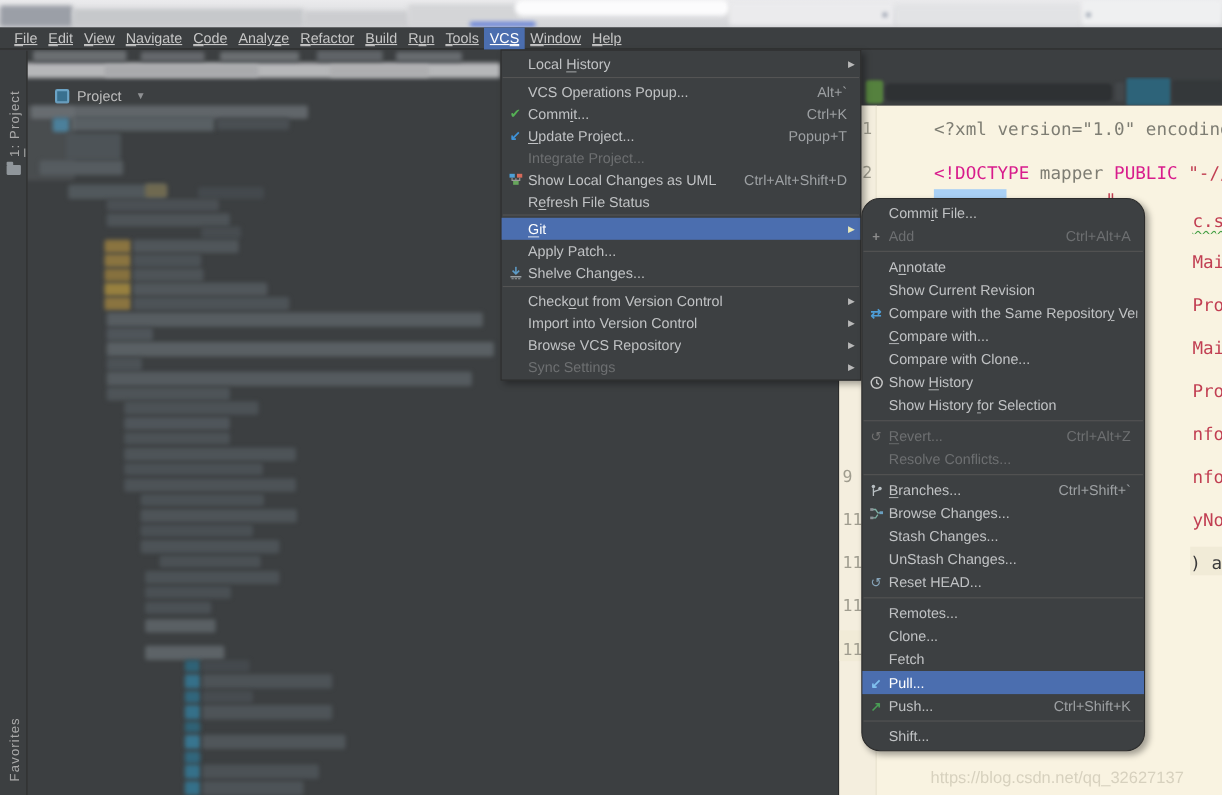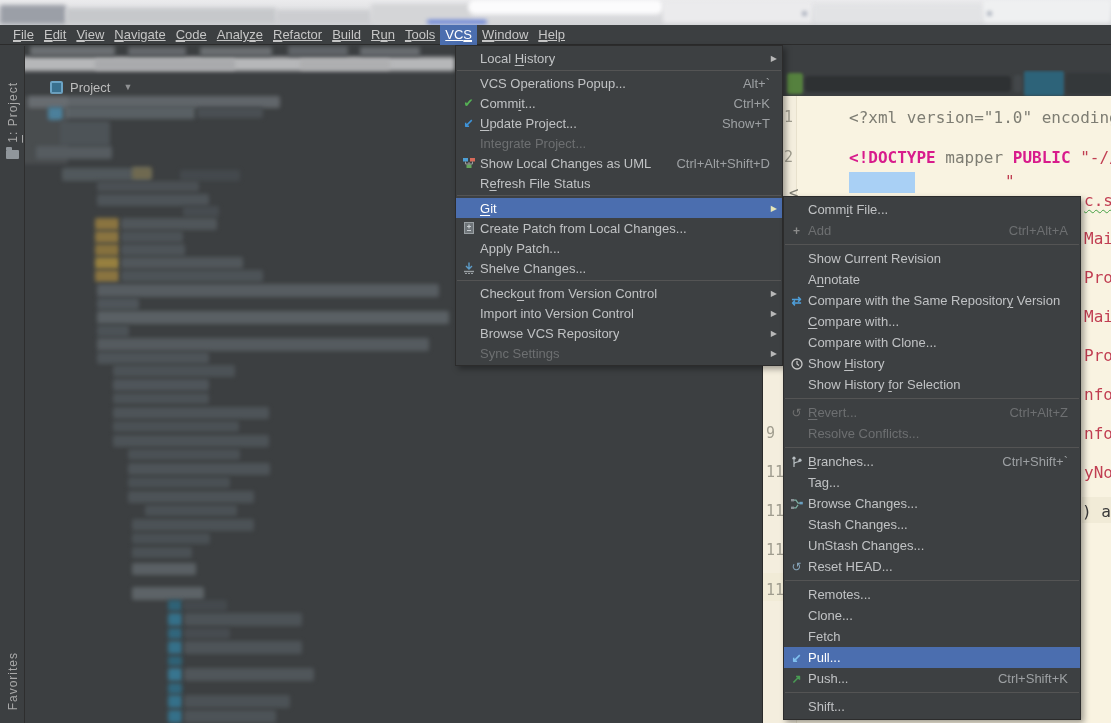--- a/index.html
+++ b/index.html
@@ -35,32 +35,32 @@
   .editor{position:absolute;left:762px;top:70px;width:349px;height:653px;z-index:1;background:#3c3f41;
           border-left:1px solid #2a2a2a;box-sizing:border-box;}
   .ed-tabs{position:absolute;left:0;top:0;right:0;height:26px;background:#3c3f41;border-bottom:1px solid #262626;overflow:hidden;}
   .ed-body{position:absolute;left:0;top:26px;right:0;bottom:0;background:#f9f3e1;overflow:hidden;}
   .gutter{position:absolute;left:0;top:0;width:33px;height:100%;background:#f4eede;border-right:1px solid #e8e1cd;}
   .gnum{position:absolute;font:15px "DejaVu Sans Mono",monospace;color:#a09d8f;}
   .gnum.right{width:30px;text-align:right;}
   .codeline{position:absolute;font:16px "DejaVu Sans Mono",monospace;white-space:pre;}
   .frag{position:absolute;font:16px "DejaVu Sans Mono",monospace;white-space:pre;}
   .tok-gray{color:#7e7d73;}
-  .tok-magenta{color:#d81b8c;font-weight:bold;}
+  .tok-magenta{color:#d81b8c;font-weight:normal;}
   .tok-red{color:#c13e52;}
   .tok-dark{color:#3a3a3a;}
   .wavy{text-decoration:underline wavy #45a045;text-decoration-thickness:1px;text-underline-offset:3px;}
   .sel-rect{position:absolute;background:#a9d0f5;}
   .hl-band{position:absolute;background:#f1ebd7;}
   .watermark{position:absolute;font-size:15px;color:#cfc9b6;opacity:.8;white-space:nowrap;}
   
   .menu{position:absolute;background:#3d4042;border:1px solid #2c2c2c;box-sizing:border-box;
         box-shadow:3px 3px 6px rgba(0,0,0,.35);padding:2px 0;}
   .vcs-menu{left:455px;top:45px;width:328px;z-index:10;}
-  .git-menu{left:783px;top:196px;width:298px;z-index:11;}
+  .git-menu{left:783px;top:180px;width:258px;z-index:11;border-radius:17px;}
   .menu-item{display:flex;align-items:center;height:20px;padding:0 6px 0 4px;font-size:13px;
              color:#c0c2c4;position:relative;white-space:nowrap;}
   .git-menu .menu-item{height:21px;}
   .mi-icon{width:17px;height:15px;display:inline-flex;align-items:center;justify-content:center;
            margin-right:3px;font-size:12px;line-height:1;flex:none;}
   .mi-icon svg{display:block;}
   .mi-label{overflow:hidden;}
   .mi-shortcut{margin-left:auto;color:#9da0a3;padding-left:18px;padding-right:6px;}
   .menu-item.disabled{color:#6d6f71;}
   .menu-item.disabled .mi-shortcut{color:#6d6f71;}
@@ -245,21 +245,21 @@
         <span class="mi-shortcut">Alt+`</span>
       </div>
       <div class="menu-item">
         <span class="mi-icon" style="color: rgb(85, 177, 85);">✔</span>
         <span class="mi-label">Comm<u>i</u>t...</span>
         <span class="mi-shortcut">Ctrl+K</span>
       </div>
       <div class="menu-item">
         <span class="mi-icon" style="color: rgb(62, 147, 217); font-weight: bold;">↙</span>
         <span class="mi-label"><u>U</u>pdate Project...</span>
-        <span class="mi-shortcut">Show+T</span>
+        <span class="mi-shortcut">Popup+T</span>
       </div>
       <div class="menu-item disabled">
         <span class="mi-icon"></span>
         <span class="mi-label">Integrate Project...</span>
       </div>
       <div class="menu-item">
         <span class="mi-icon">
           <svg viewBox="0 0 12 12" width="12" height="12">
             <rect x="0" y="1" width="5" height="3.5" fill="#4d9fd6"></rect>
             <rect x="7" y="1" width="5" height="3.5" fill="#d66a5a"></rect>
@@ -274,29 +274,20 @@
         <span class="mi-icon"></span>
         <span class="mi-label">R<u>e</u>fresh File Status</span>
       </div>
       <div class="menu-sep"></div>
       <div class="menu-item selected">
         <span class="mi-icon"></span>
         <span class="mi-label"><u>G</u>it</span>
         <span class="mi-arrow">▶</span>
       </div>
       <div class="menu-item">
-        <span class="mi-icon">
-          <svg viewBox="0 0 12 12" width="12" height="12">
-            <rect x="1.5" y="0.5" width="9" height="11" fill="#6e7478" stroke="#9aa0a4"></rect>
-            <path d="M6 2.5v4M4 4.5h4M4 8.5h4" stroke="#c8cdd1" stroke-width="1.2"></path>
-          </svg>
-        </span>
-        <span class="mi-label">Create Patch from Local Changes...</span>
-      </div>
-      <div class="menu-item">
         <span class="mi-icon"></span>
         <span class="mi-label">Apply Patch...</span>
       </div>
       <div class="menu-item">
         <span class="mi-icon">
           <svg viewBox="0 0 12 12" width="12" height="12">
             <path d="M6 0.5v6M3 4l3 3 3-3" fill="none" stroke="#5d9cc8" stroke-width="1.4"></path>
             <path d="M1 9.5h10" stroke="#9aa0a4" stroke-width="1.4"></path>
             <path d="M2 11.5h2M5 11.5h2M8 11.5h2" stroke="#9aa0a4" stroke-width="1.2"></path>
           </svg>
@@ -331,25 +322,25 @@
         <span class="mi-label">Comm<u>i</u>t File...</span>
       </div>
       <div class="menu-item disabled">
         <span class="mi-icon" style="color: rgb(140, 140, 140); font-weight: bold;">+</span>
         <span class="mi-label">Add</span>
         <span class="mi-shortcut">Ctrl+Alt+A</span>
       </div>
       <div class="menu-sep"></div>
       <div class="menu-item">
         <span class="mi-icon"></span>
+        <span class="mi-label">A<u>n</u>notate</span>
+      </div>
+      <div class="menu-item">
+        <span class="mi-icon"></span>
         <span class="mi-label">Show Current Revision</span>
-      </div>
-      <div class="menu-item">
-        <span class="mi-icon"></span>
-        <span class="mi-label">A<u>n</u>notate</span>
       </div>
       <div class="menu-item">
         <span class="mi-icon" style="color: rgb(78, 158, 216); font-weight: bold;">⇄</span>
         <span class="mi-label">Compare with the Same Repositor<u>y</u> Version</span>
       </div>
       <div class="menu-item">
         <span class="mi-icon"></span>
         <span class="mi-label"><u>C</u>ompare with...</span>
       </div>
       <div class="menu-item">
@@ -385,24 +376,20 @@
           <svg viewBox="0 0 12 12" width="12" height="12">
             <circle cx="3" cy="2.2" r="1.6" fill="#b8bec2"></circle>
             <circle cx="9" cy="4.2" r="1.6" fill="#b8bec2"></circle>
             <path d="M3 3.8v7.2M3 8c0-2.5 6-1.5 6-3.8" fill="none" stroke="#b8bec2" stroke-width="1.2"></path>
           </svg>
         </span>
         <span class="mi-label"><u>B</u>ranches...</span>
         <span class="mi-shortcut">Ctrl+Shift+`</span>
       </div>
       <div class="menu-item">
-        <span class="mi-icon"></span>
-        <span class="mi-label">Tag...</span>
-      </div>
-      <div class="menu-item">
         <span class="mi-icon">
           <svg viewBox="0 0 12 12" width="12" height="12">
             <path d="M1 2.2h4l2 3h4M1 9.8h4l2-3" fill="none" stroke="#7fb0a4" stroke-width="1.2"></path>
             <rect x="8.6" y="3.8" width="3.2" height="2.6" fill="#6a9fc0"></rect>
             <rect x="0" y="1" width="3" height="2.4" fill="#8b9196"></rect>
             <rect x="0" y="8.6" width="3" height="2.4" fill="#8b9196"></rect>
           </svg>
         </span>
         <span class="mi-label">Browse Changes...</span>
       </div>

